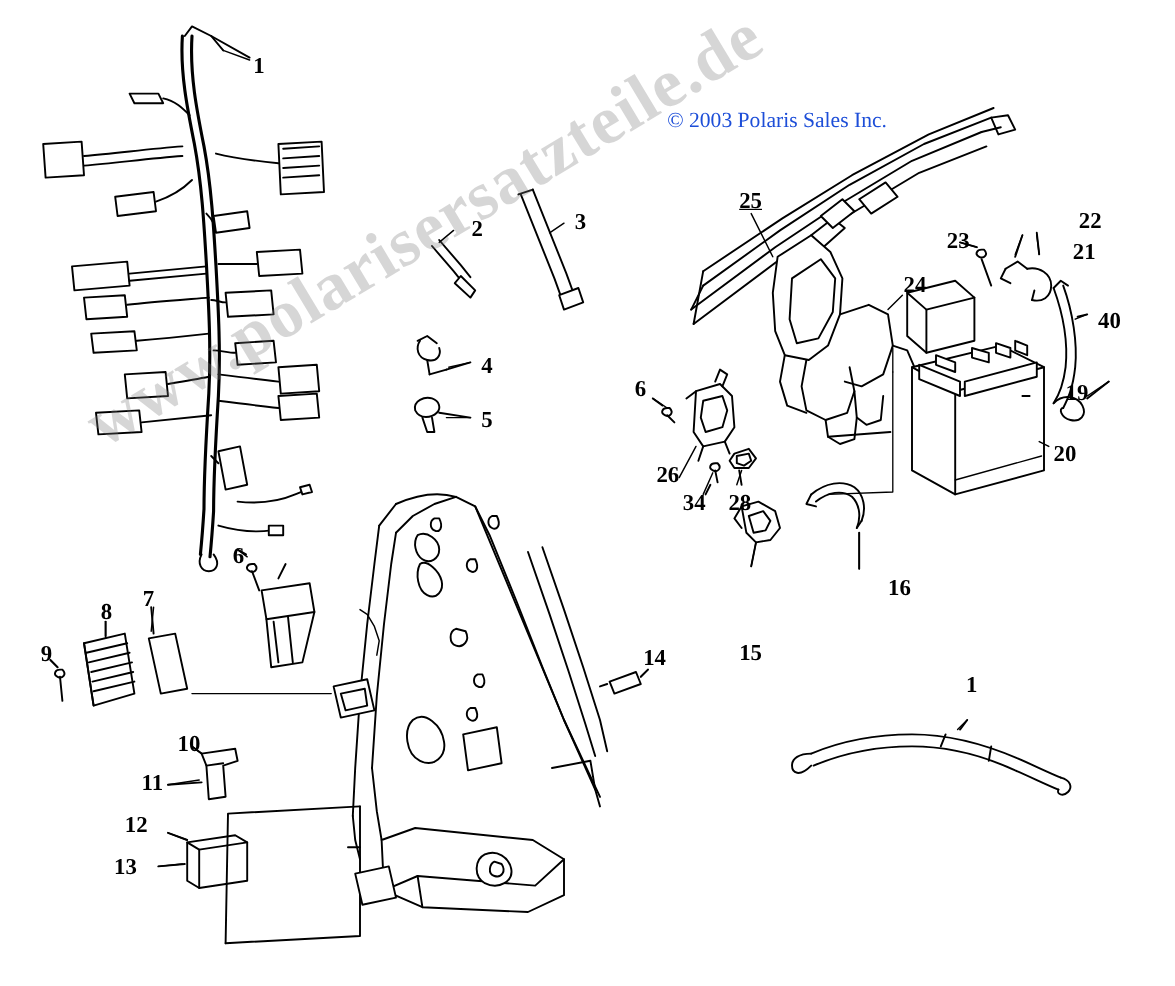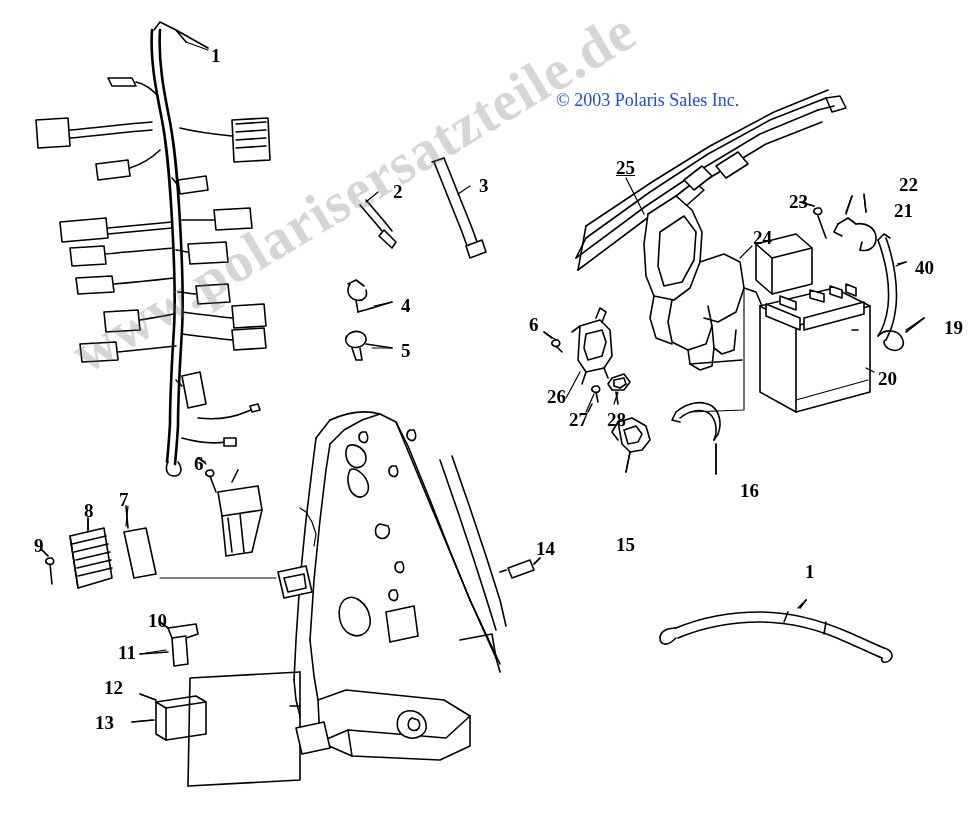--- a/index.html
+++ b/index.html
@@ -428,24 +428,24 @@
   <div class="callout" style="left:34px;  top:536px;">9</div>
   <div class="callout" style="left:148px; top:611px;">10</div>
   <div class="callout" style="left:118px; top:643px;">11</div>
   <div class="callout" style="left:104px; top:678px;">12</div>
   <div class="callout" style="left:95px;  top:713px;">13</div>
   <div class="callout" style="left:536px; top:539px;">14</div>
   <div class="callout" style="left:616px; top:494px;margin-top:41px;">15</div>
   <div class="callout" style="left:740px; top:481px;">16</div>
   <div class="callout" style="left:805px; top:562px;">1</div>
   <div class="callout" style="left:878px; top:369px;">20</div>
-  <div class="callout" style="left:944px; top:318px;">19</div>
+  <div class="callout" style="left:888px; top:318px;">19</div>
   <div class="callout" style="left:915px; top:258px;">40</div>
   <div class="callout" style="left:867px; top:201px;padding-left:27px;">21</div>
   <div class="callout" style="left:855px; top:175px;margin-left:44px;">22</div>
   <div class="callout" style="left:789px; top:192px;">23</div>
   <div class="callout" style="left:753px; top:228px;">24</div>
   <div class="callout" style="left:616px; top:158px;text-decoration:underline;">25</div>
   <div class="callout" style="left:547px; top:387px;">26</div>
-  <div class="callout" style="left:569px; top:410px;">27</div>
+  <div class="callout" style="left:569px; top:410px;">34</div>
   <div class="callout" style="left:607px; top:410px;">28</div>
 
 </div>
 
 </body></html>

